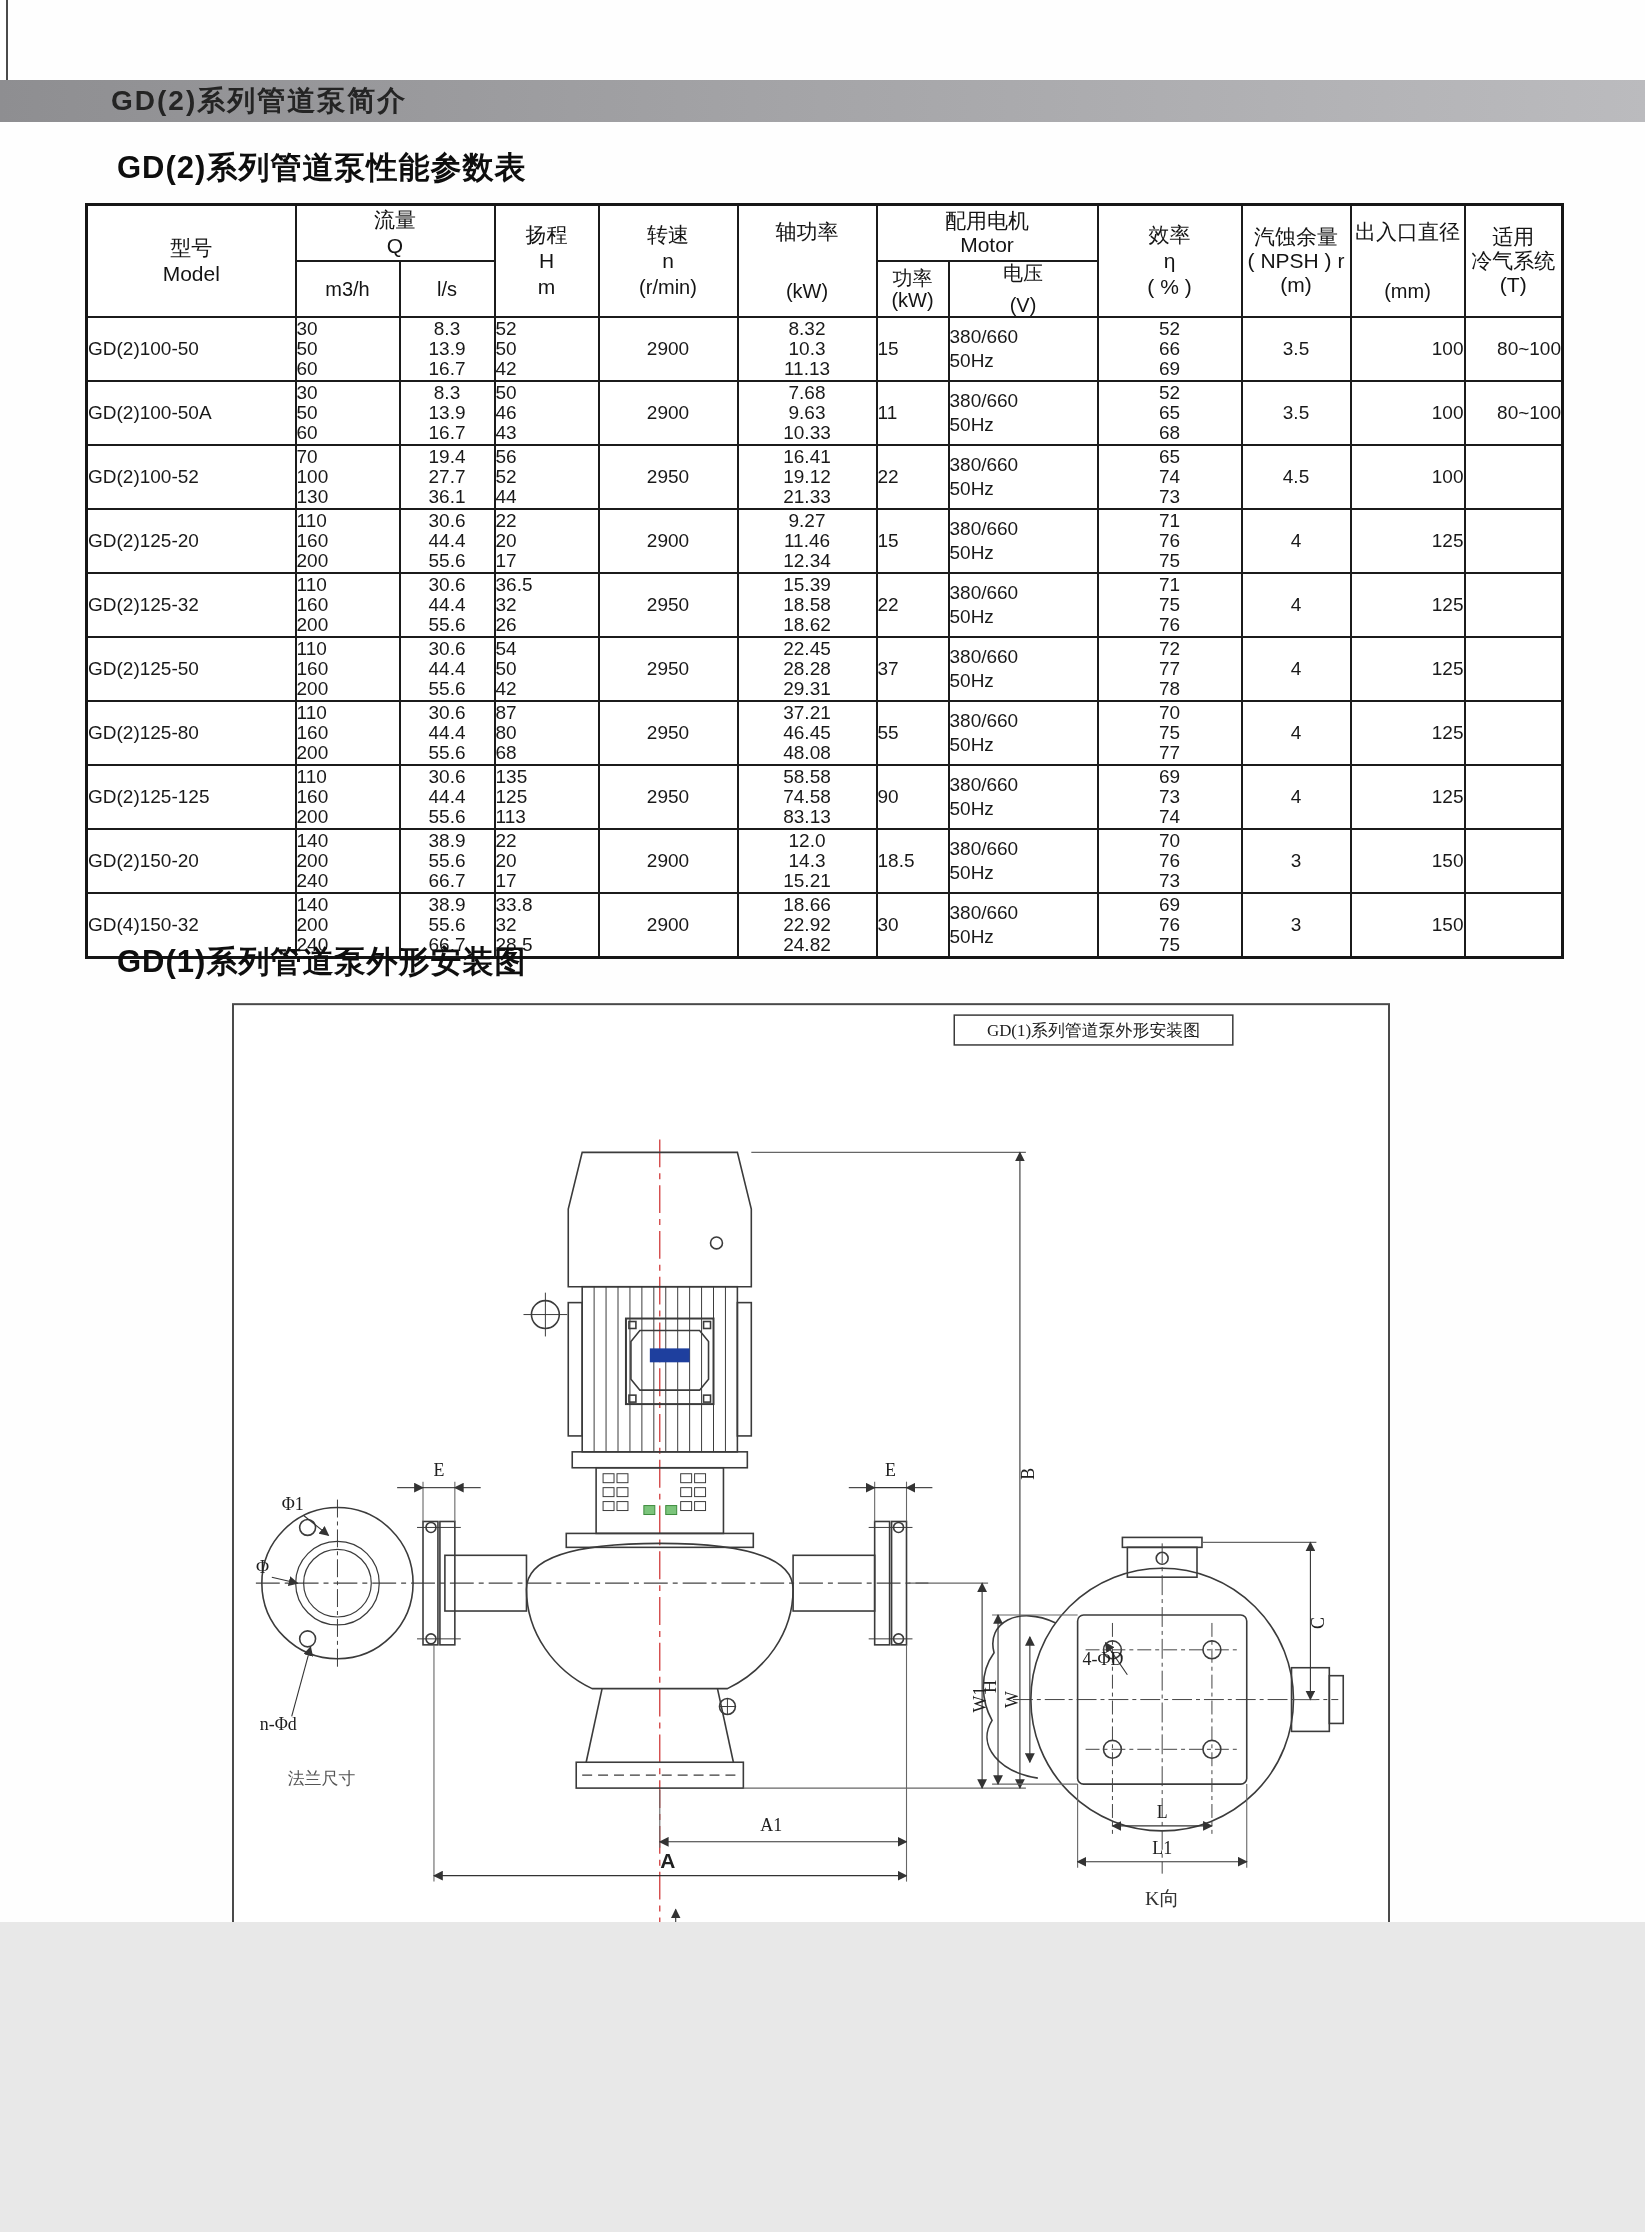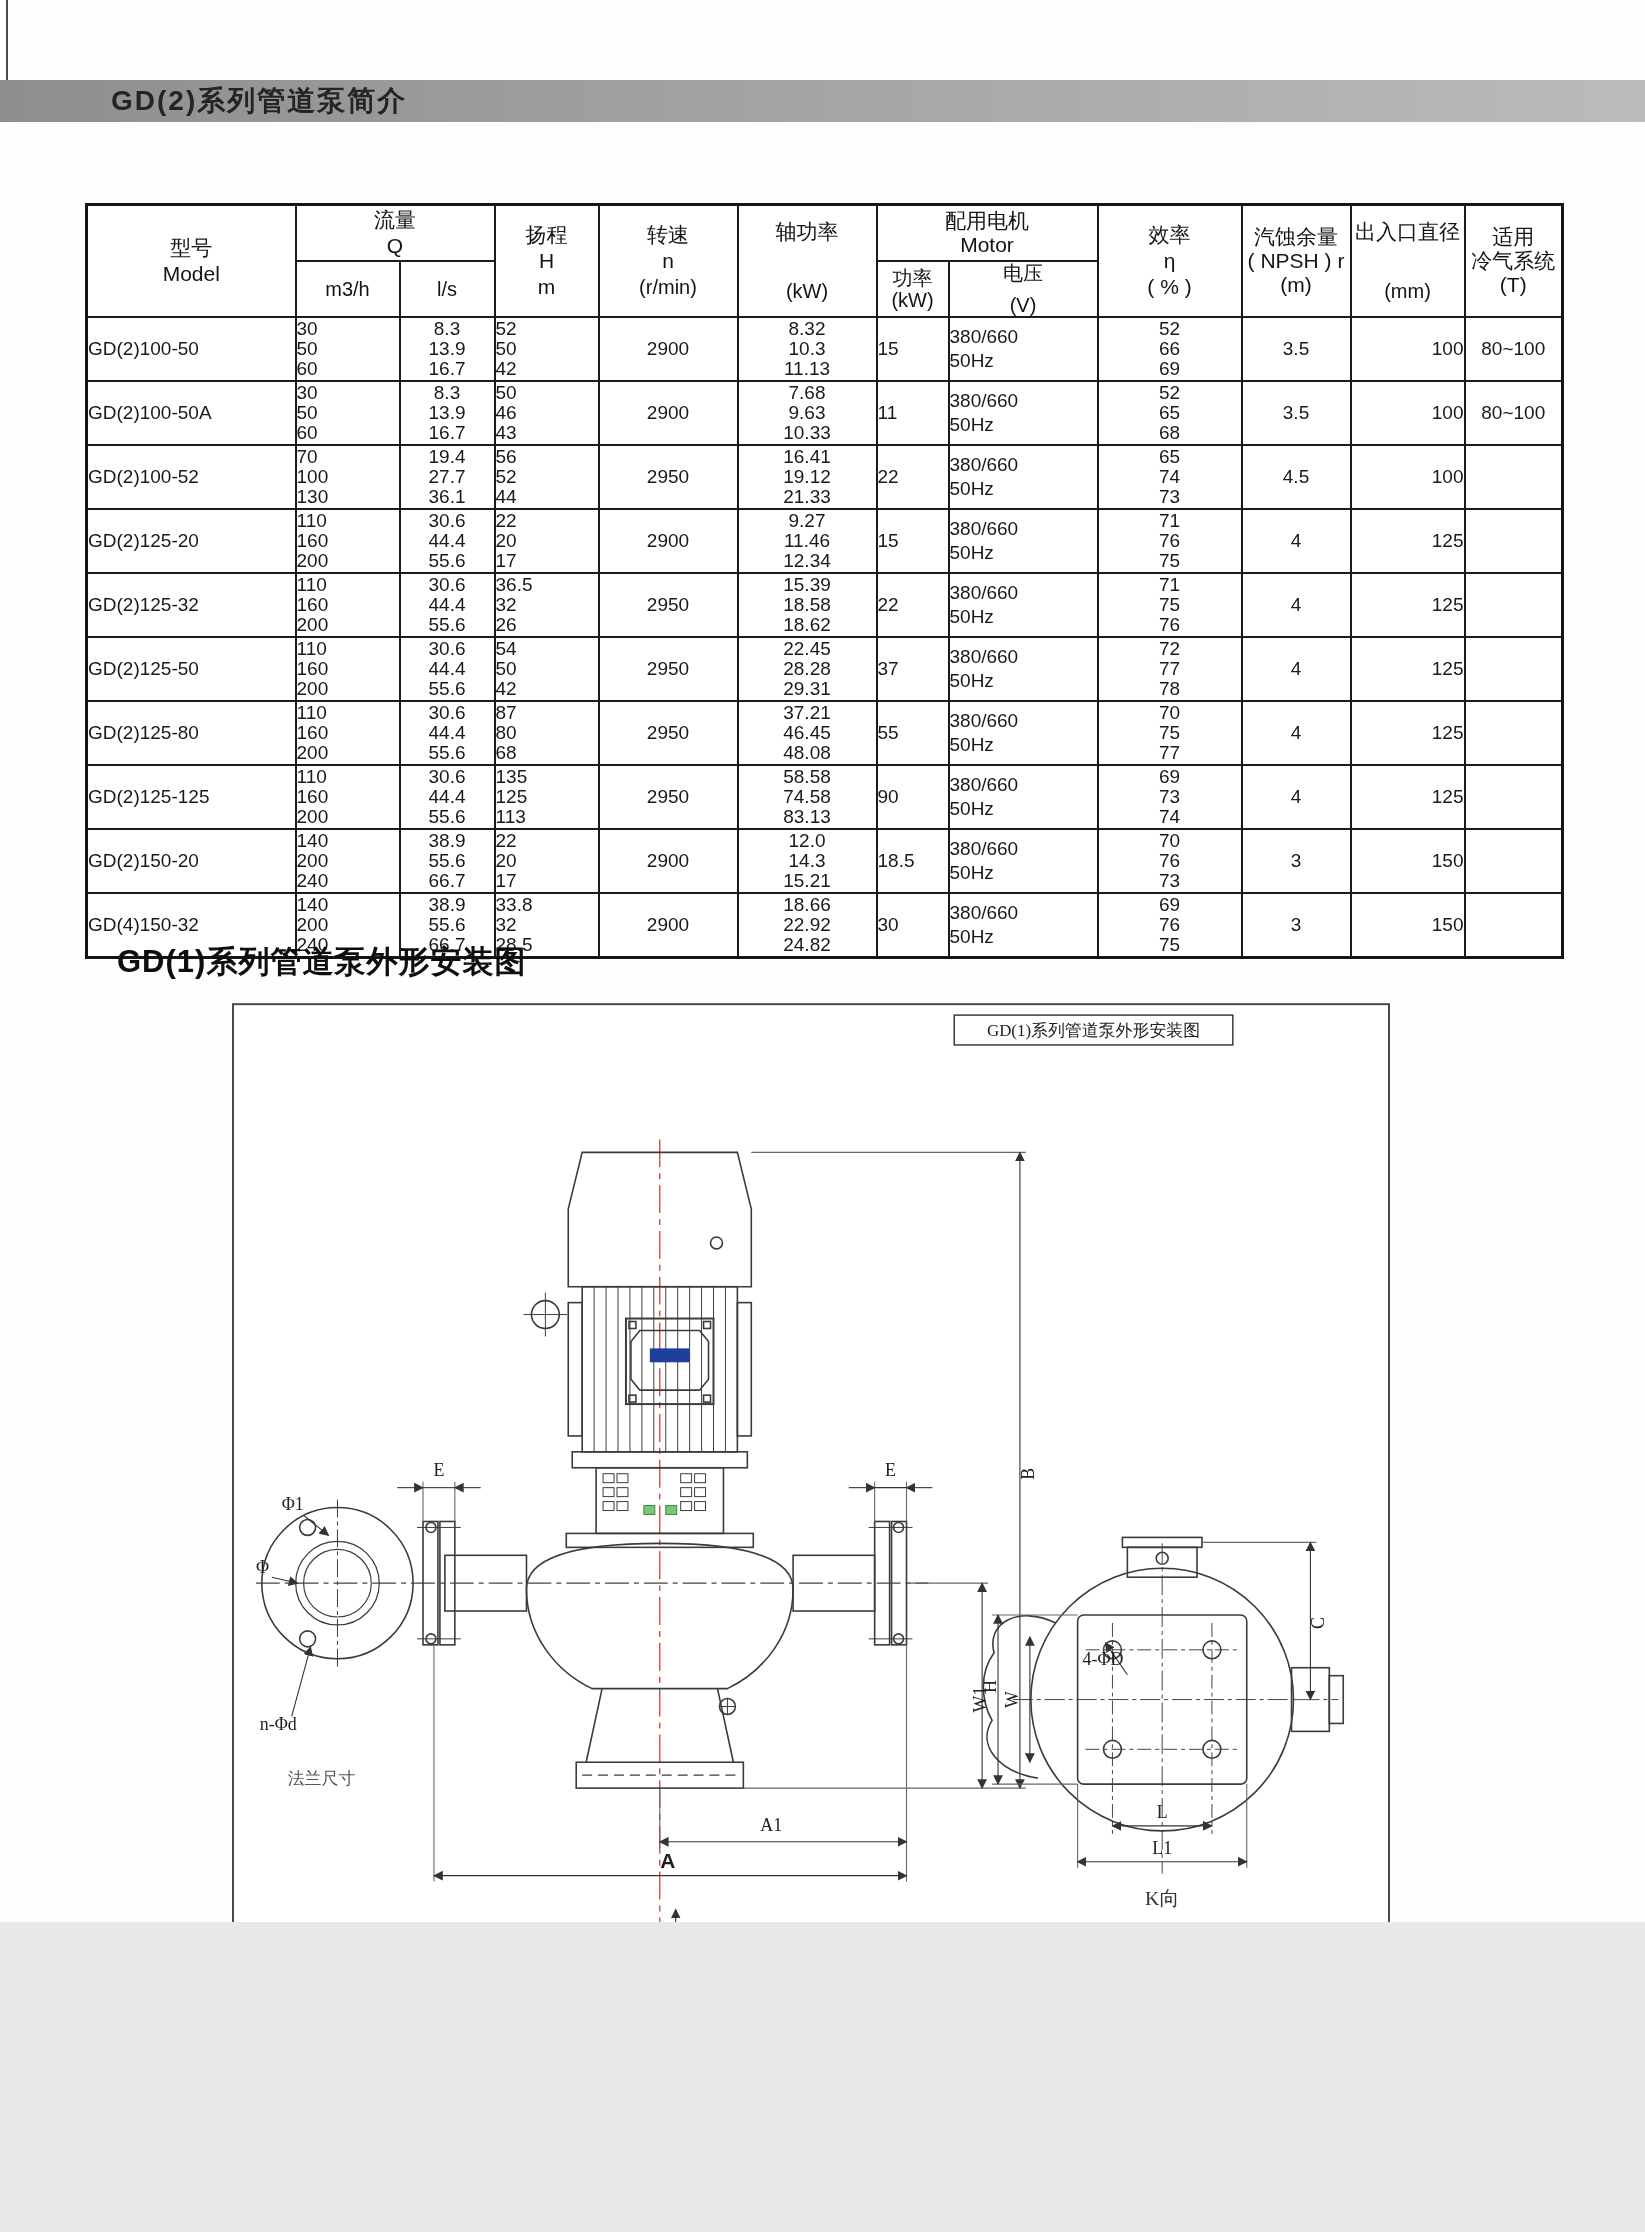--- a/index.html
+++ b/index.html
@@ -53,39 +53,40 @@
   td.col-ls   { text-align:center; padding-left:22px; }
   td.col-head { text-align:left; padding-left:30px; }
   td.col-speed{ text-align:center; }
   td.col-power{ text-align:center; padding-left:34px; }
   td.col-motor{ text-align:left; padding-left:14px; }
   td.col-volt { text-align:left; padding-left:10px; }
   td.col-volt .val { line-height:24px; }
   td.col-eff  { text-align:center; }
   td.col-npsh { text-align:center;border-radius:26px; }
   td.col-dia  { text-align:right; padding-right:36px; }
-  td.col-app  { text-align:center; padding-left:4px; }
+  td.col-app  { text-align:right; padding-left:4px; }
 
   
   .drawing-frame { position:absolute; left:232px; top:1003px; width:1158px; height:1030px; }
   svg text { fill:#202020; }
   .dim-label { font-family:"Liberation Serif", serif; font-size:18px; }
   .dim-label-cjk { font-family:"Liberation Serif", serif; font-size:17px; fill:#555; }
   .box-title { font-family:"Liberation Serif", serif; font-size:17px; }
 </style>
 </head>
 <body>
 
 <div class="page">
   <div class="crop-mark"></div>
 
   <div class="title-bar">
     <div class="title-bar-text">GD(2)系列管道泵简介</div>
   </div>
 
+  <div class="section-title t1">GD(2)系列管道泵性能参数表</div>
 
   <div class="table-wrap">
     <table class="spec">
       <colgroup>
         <col style="width:209px">
           <col style="width:104px">
           <col style="width:95px">
           <col style="width:104px">
         <col style="width:139px">
           <col style="width:139px">

